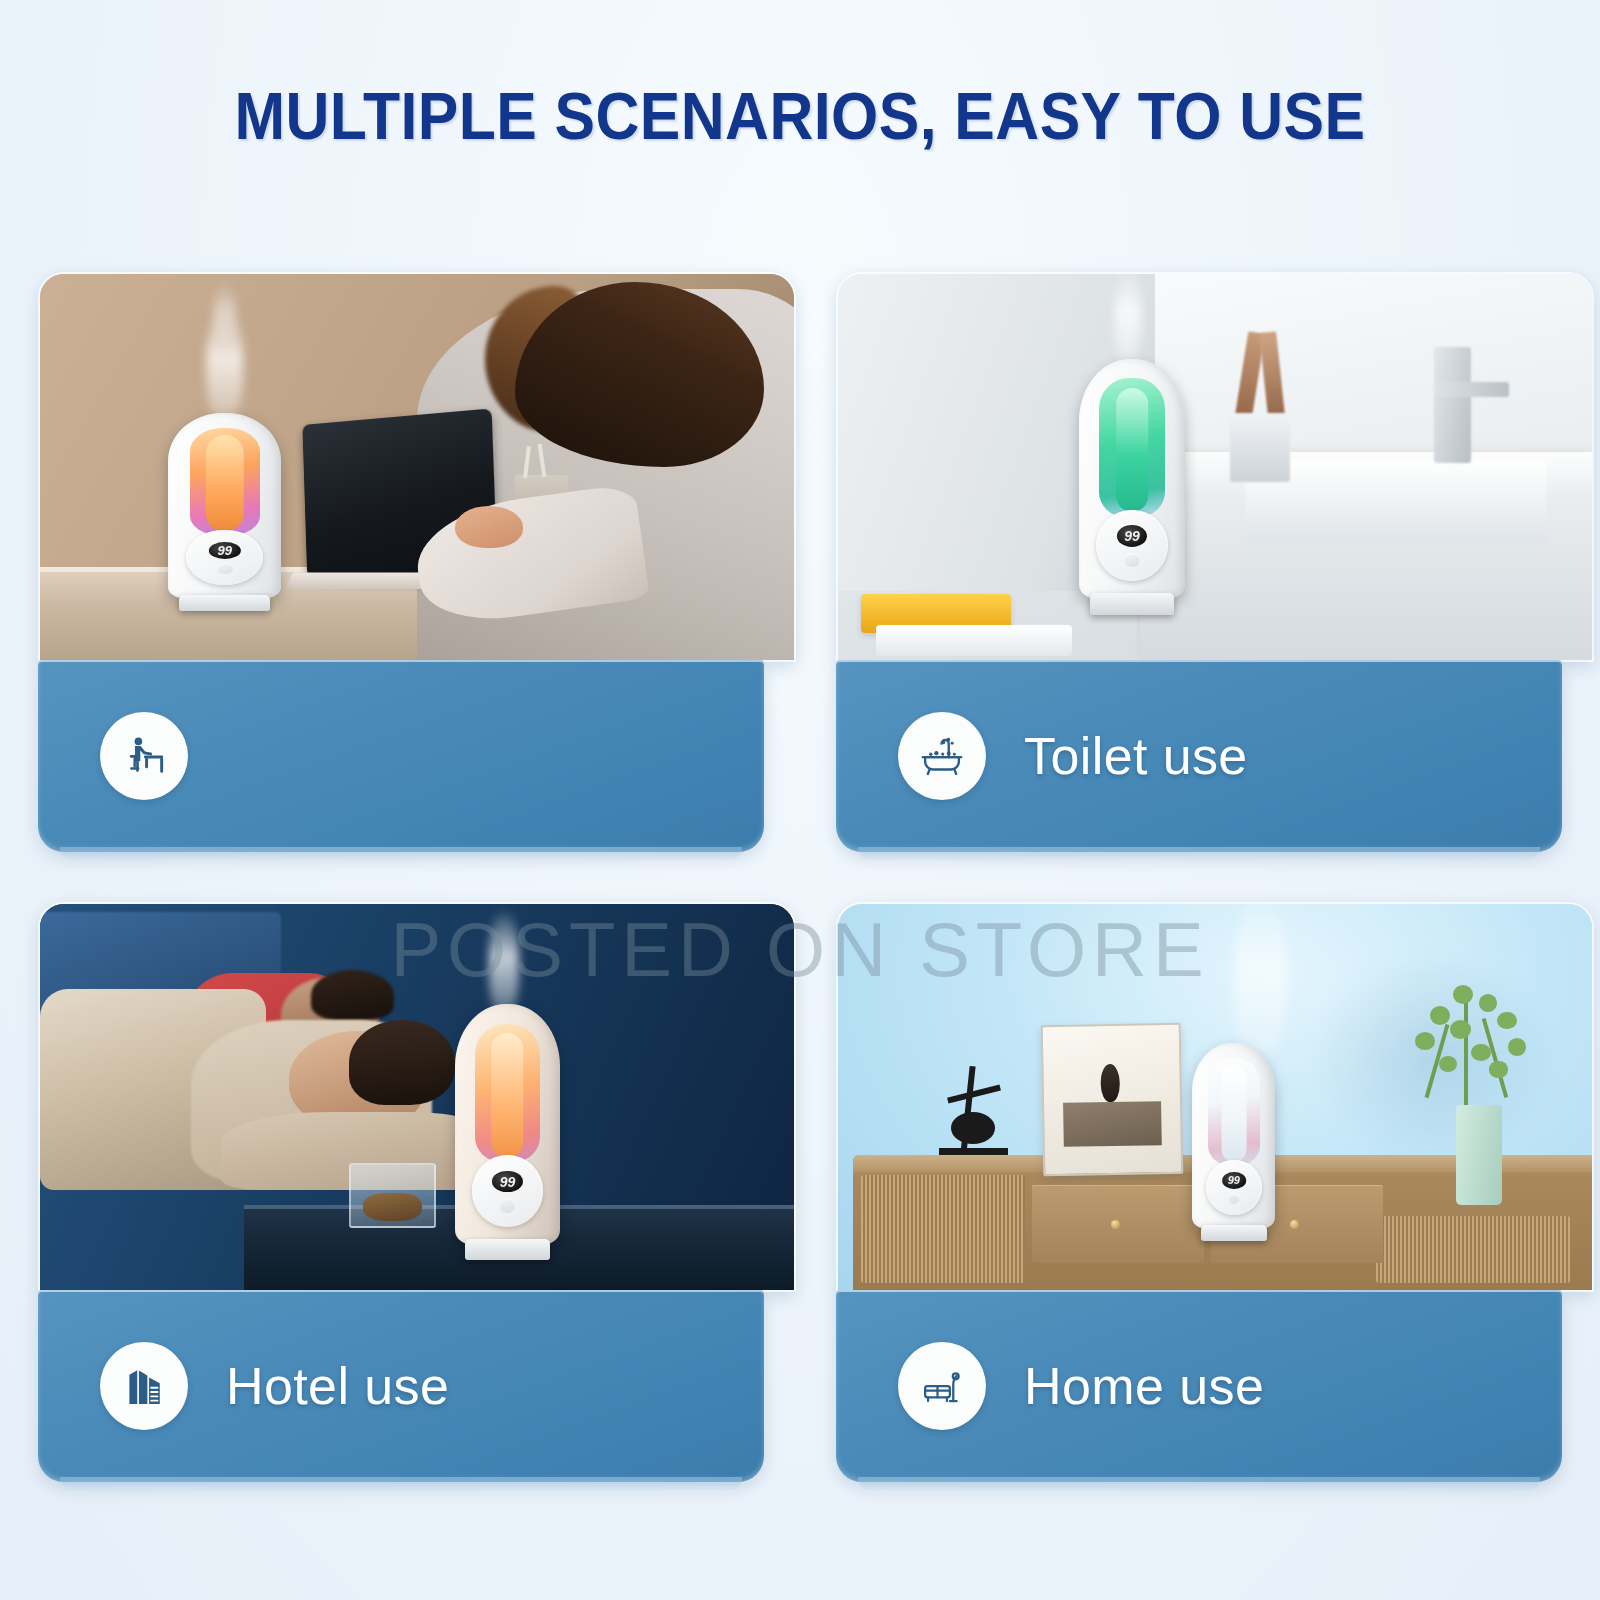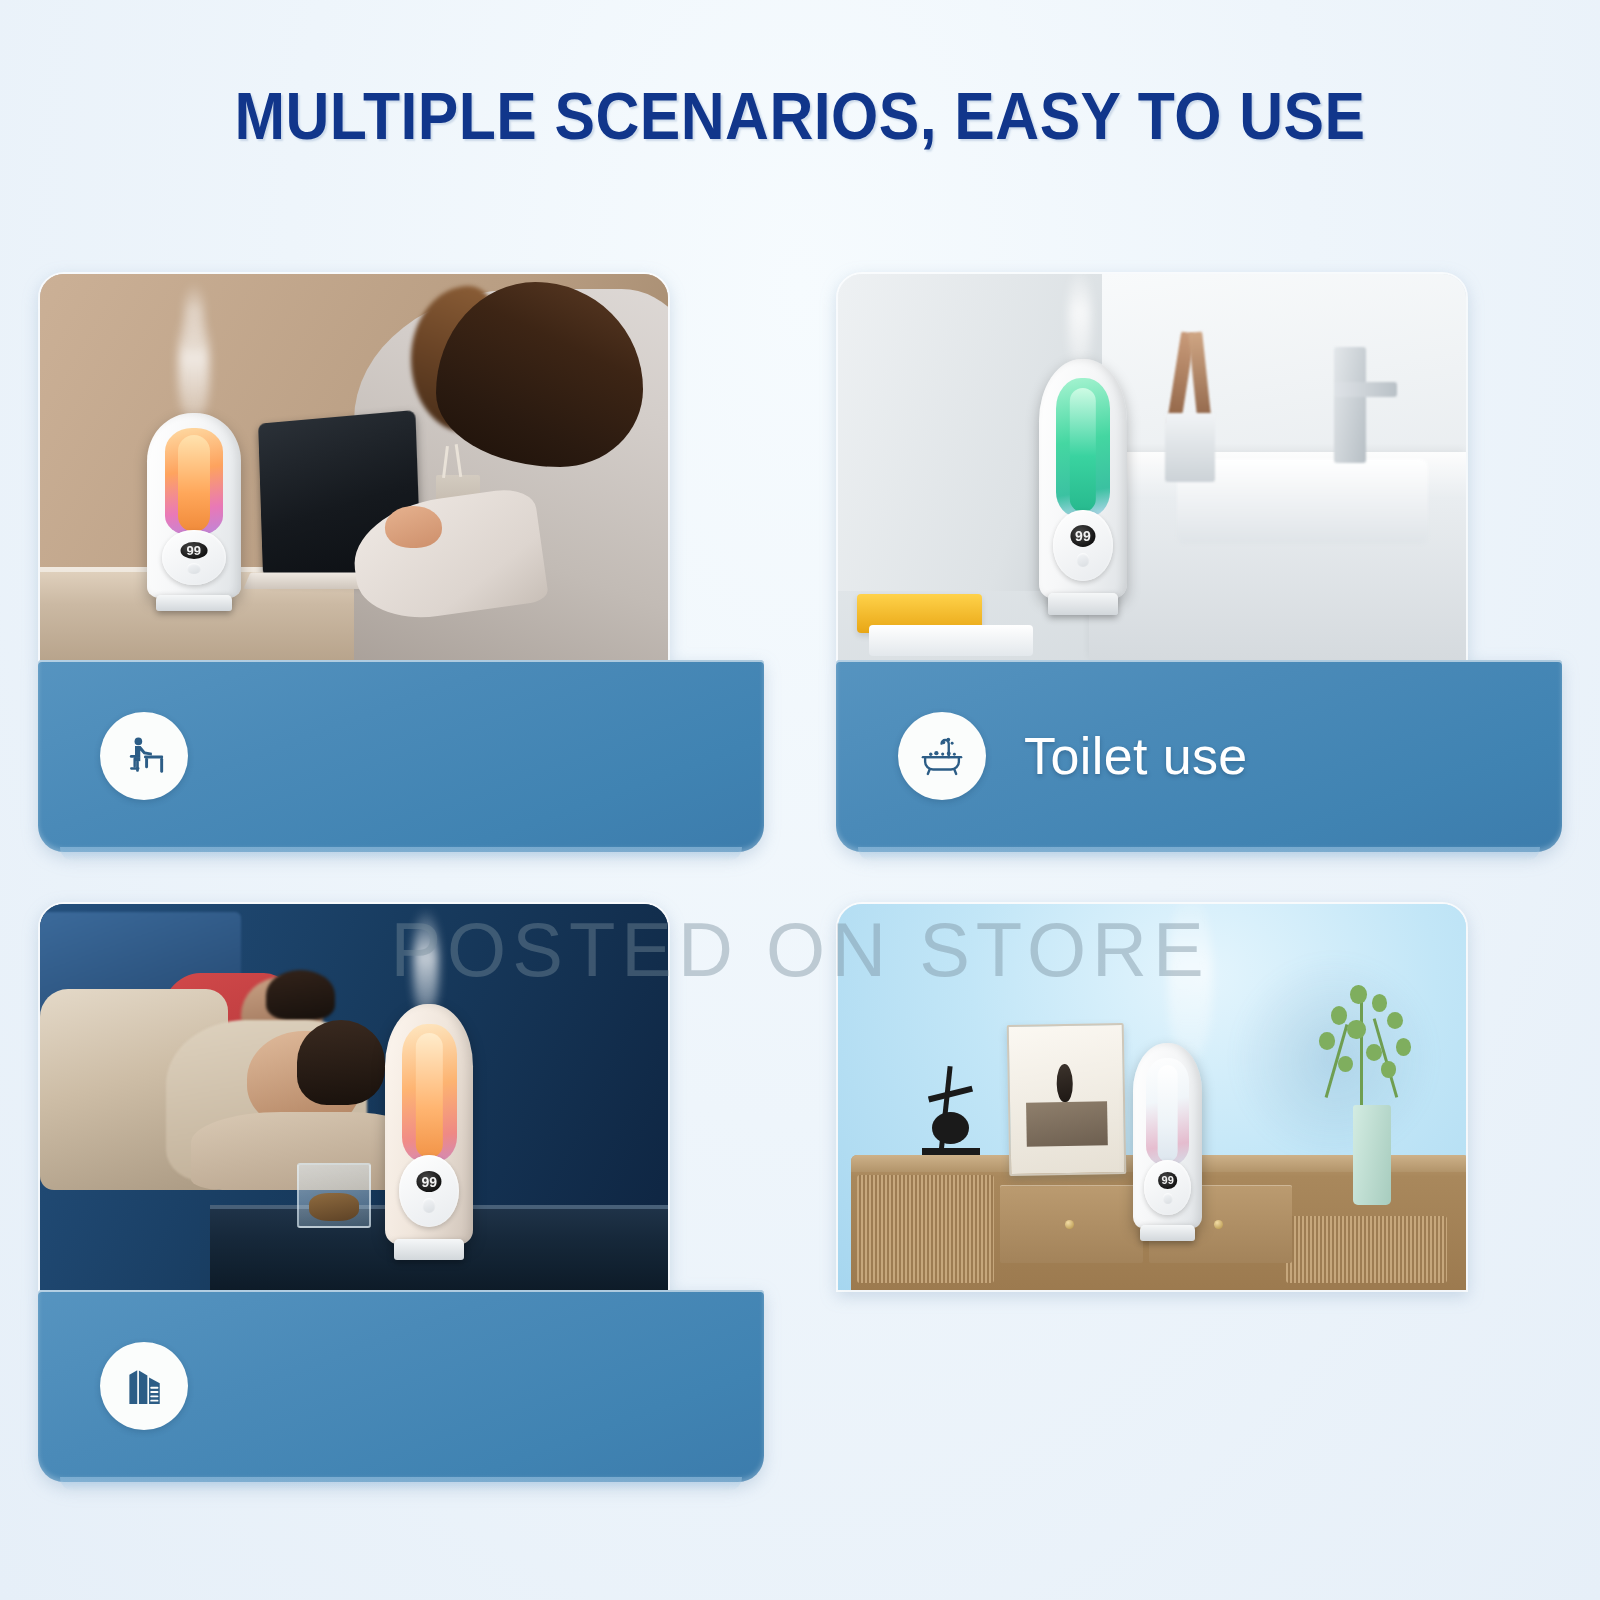--- a/index.html
+++ b/index.html
@@ -45,26 +45,27 @@
   }
   .card {
     position: relative;
     border-radius: 26px;
     overflow: visible;
     filter: drop-shadow(0 5px 8px rgba(90,130,170,0.25));
   }
   .photo {
     position: absolute;
     top: 0; left: 0;
-    width: 632px;
+    width: 758px;
     height: 390px;
     border-radius: 26px 26px 0 0;
     overflow: hidden;
     border: 2px solid rgba(255,255,255,0.75);
     box-sizing: border-box;
+    font-style: italic;
   }
   .scene { position: absolute; inset: 0; }
 
   
   .banner {
     position: absolute;
     top: 388px;
     left: 0;
     width: 726px;
     height: 192px;
@@ -450,20 +451,21 @@
           <g fill="#2c5d86">
             <path d="M11 14l7-4v30h-7z"></path>
             <path d="M19.5 10.2L27 14.6V40h-7.5z"></path>
             <path d="M28.5 16.4L38 21.6V40h-9.5z"></path>
           </g>
           <g stroke="#fbfdfc" stroke-width="1.7" stroke-linecap="round">
             <path d="M30.4 25.6h5.6M30.4 29.4h5.6M30.4 33.2h5.6M30.4 37h5.6"></path>
           </g>
         </svg>
       </div>
+      <div class="banner-label">Hotel use</div>
     </div>
   </div>
 
   <div class="card" style="grid-column:2; grid-row:3;">
     <div class="photo">
       <div class="scene s-home">
         <div class="hm-wall"></div>
         <div class="hm-shadow"></div>
         <div class="mist mist-white" style="left:56%; top:-4%; width:7%; height:44%; opacity:.75;"></div>
         <div class="hm-console">
@@ -504,19 +506,34 @@
           <div class="dev-window" style="background:linear-gradient(170deg,#ffffff 0%,#f0f6fa 40%,#e3b3c8 80%,#cfd9e6 100%); opacity:.85;"></div>
           <div class="dev-tube" style="background:linear-gradient(180deg,#ffffff,#eef4f8 60%,#dde6ee); width:30%;"></div>
           <div class="dev-panel">
             <div class="dev-lcd" style="font-size:11px;">99</div>
             <div class="dev-pwr"></div>
           </div>
           <div class="dev-foot"></div>
         </div>
       </div>
     </div>
+    <div class="banner">
+      <div class="badge">
+        <svg width="54" height="54" viewBox="0 0 48 48">
+          <g fill="none" stroke="#2c5d86" stroke-width="2" stroke-linecap="round" stroke-linejoin="round">
+            <rect x="9" y="24" width="22" height="10" rx="2"></rect>
+            <path d="M9 28h22M20 24v10"></path>
+            <path d="M11.6 34v3.4M28.4 34v3.4"></path>
+            <path d="M34 37V23c0-5 3-8 3-8"></path>
+            <path d="M33.6 15.4a2.6 2.6 0 1 1 5.2 0 2.6 2.6 0 0 1-5.2 0z"></path>
+            <path d="M31 37.4h6"></path>
+          </g>
+        </svg>
+      </div>
+      <div class="banner-label">Home use</div>
+    </div>
   </div>
 
 </div>
 
 <div class="watermark">
   <div>POSTED ON STORE</div>
 </div>
 
 </body></html>

